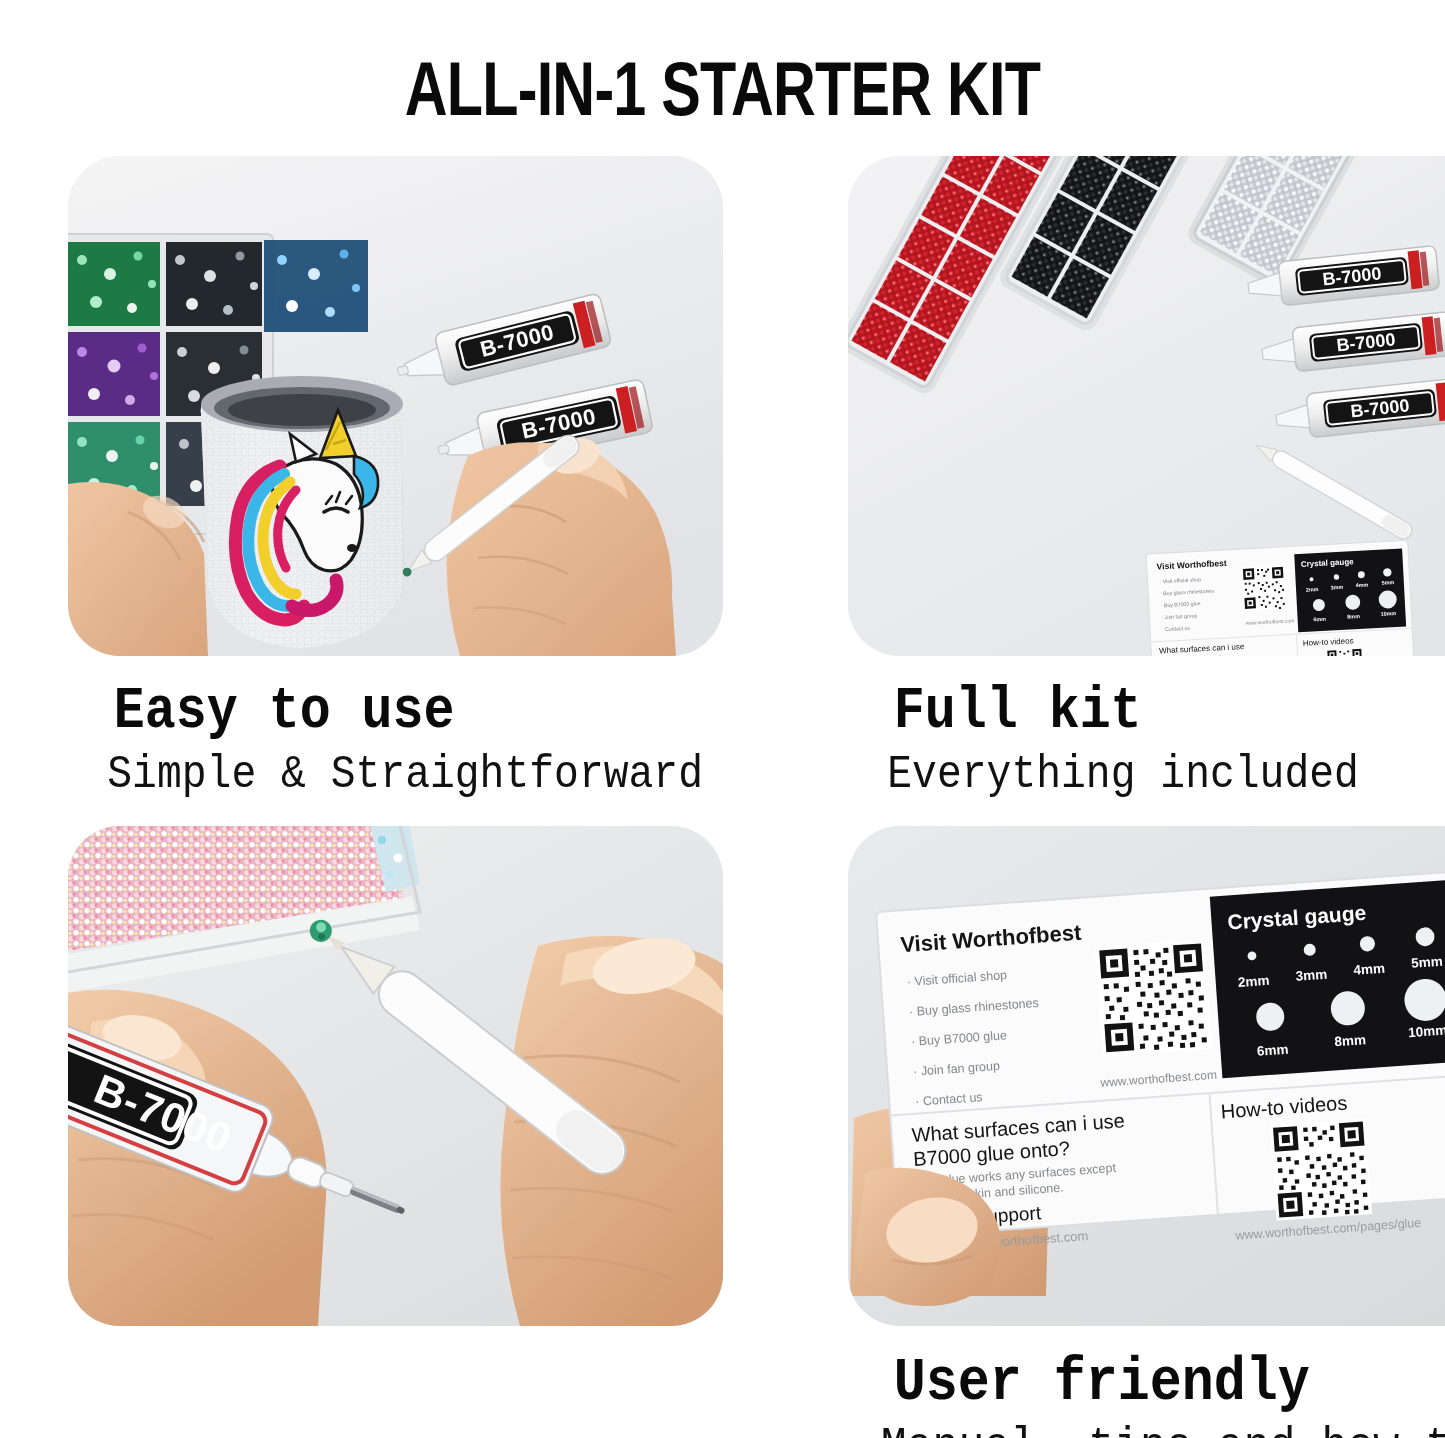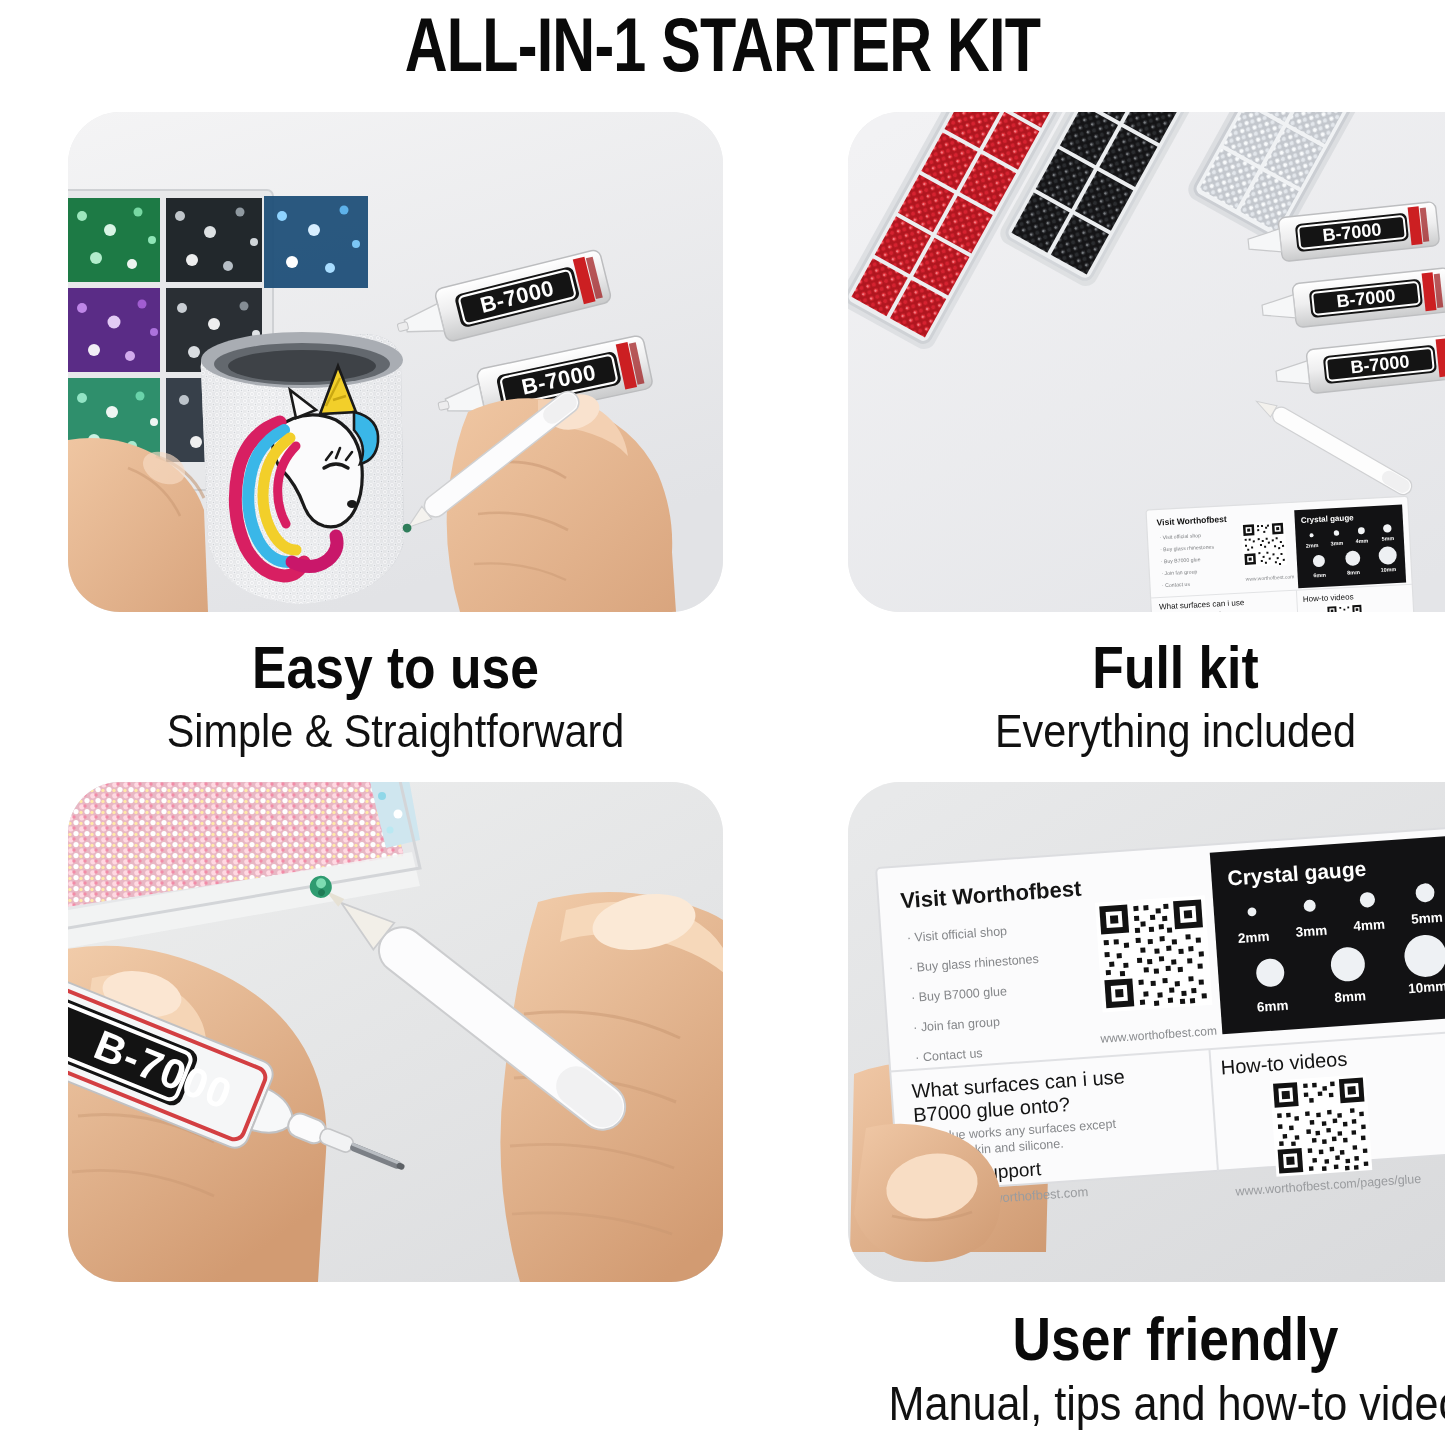--- a/index.html
+++ b/index.html
@@ -3,21 +3,21 @@
 <meta charset="utf-8">
 <style>
   html,body{margin:0;padding:0;background:#fff;}
   body{
     width:1445px;height:1438px;
     font-family:"Liberation Sans", sans-serif;
     color:#000;
     overflow:hidden;
     position:relative;
   }
-  .page{width:1445px;height:1050px;position:relative;background:#ffffff;}
+  .page{width:1445px;height:1050px;position:relative;background:#ffffff;margin-top:44px;}
 
   
   .title{
     position:absolute;left:0;top:0;width:1445px;height:88px;
     display:flex;align-items:center;justify-content:center;
     font-family:"Liberation Sans", sans-serif;
     font-weight:bold;
     font-size:76px;
     letter-spacing:-1px;
     transform:scaleX(0.78);
@@ -35,21 +35,21 @@
 
   .photo{
     width:655px;height:500px;
     border-radius:52px;
     overflow:hidden;
     position:relative;
     background:#ececed;
   }
   .photo svg{display:block;width:100%;height:100%;}
 
-  .cap{width:655px;text-align:center;}
+  .cap{width:655px;font-family:Liberation Mono, monospace;}
   .cap-h{
     font-weight:bold;font-size:60px;line-height:1.12;
     transform:scaleX(0.86);transform-origin:center center;
     margin-top:22px;white-space:nowrap;color:#0a0a0a;
   }
   .cap-s{
     font-weight:normal;font-size:47px;line-height:1.12;
     transform:scaleX(0.88);transform-origin:center center;
     margin-top:4px;white-space:nowrap;color:#111;
   }

